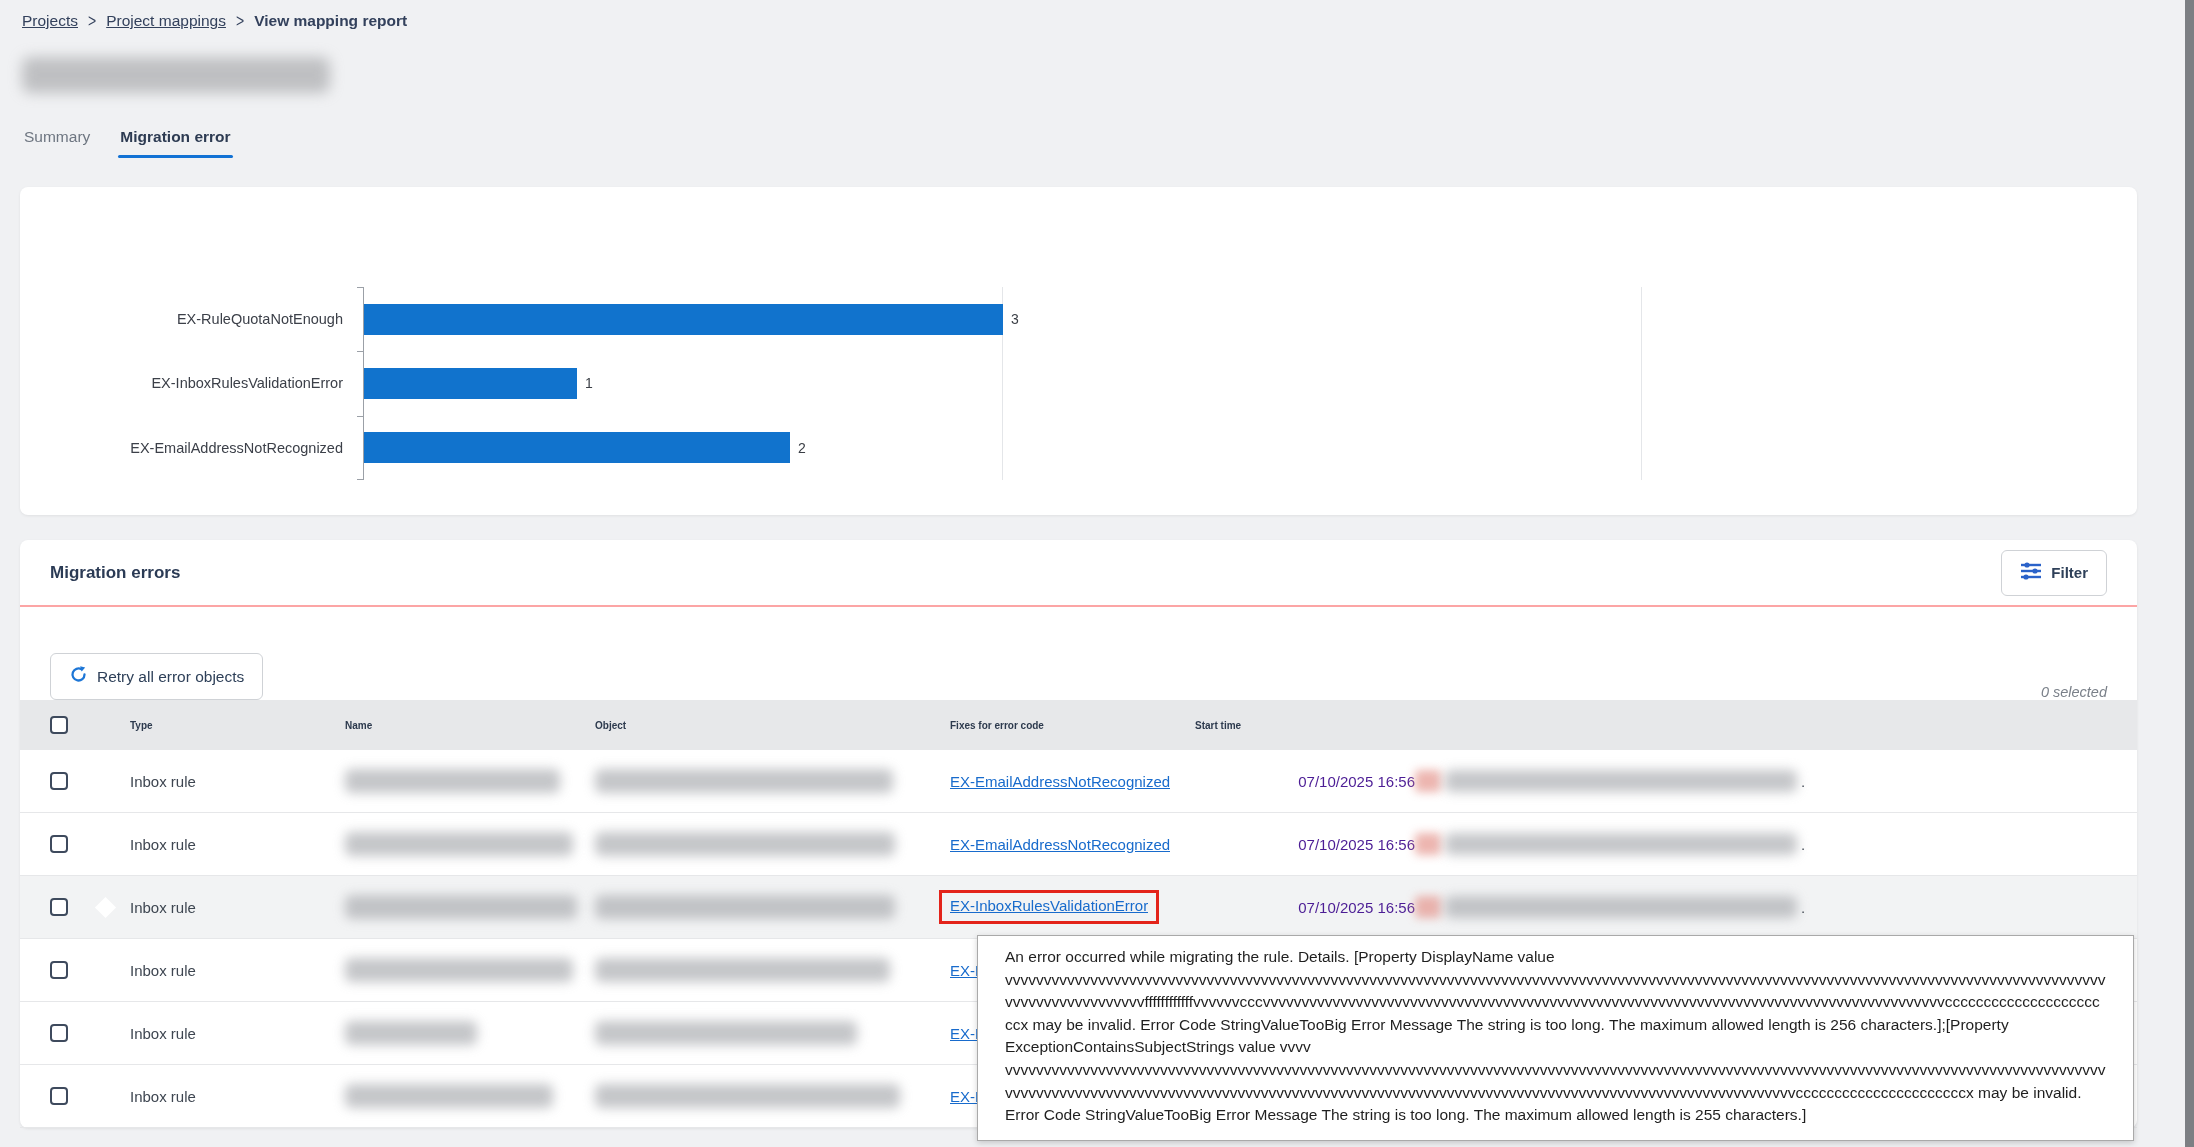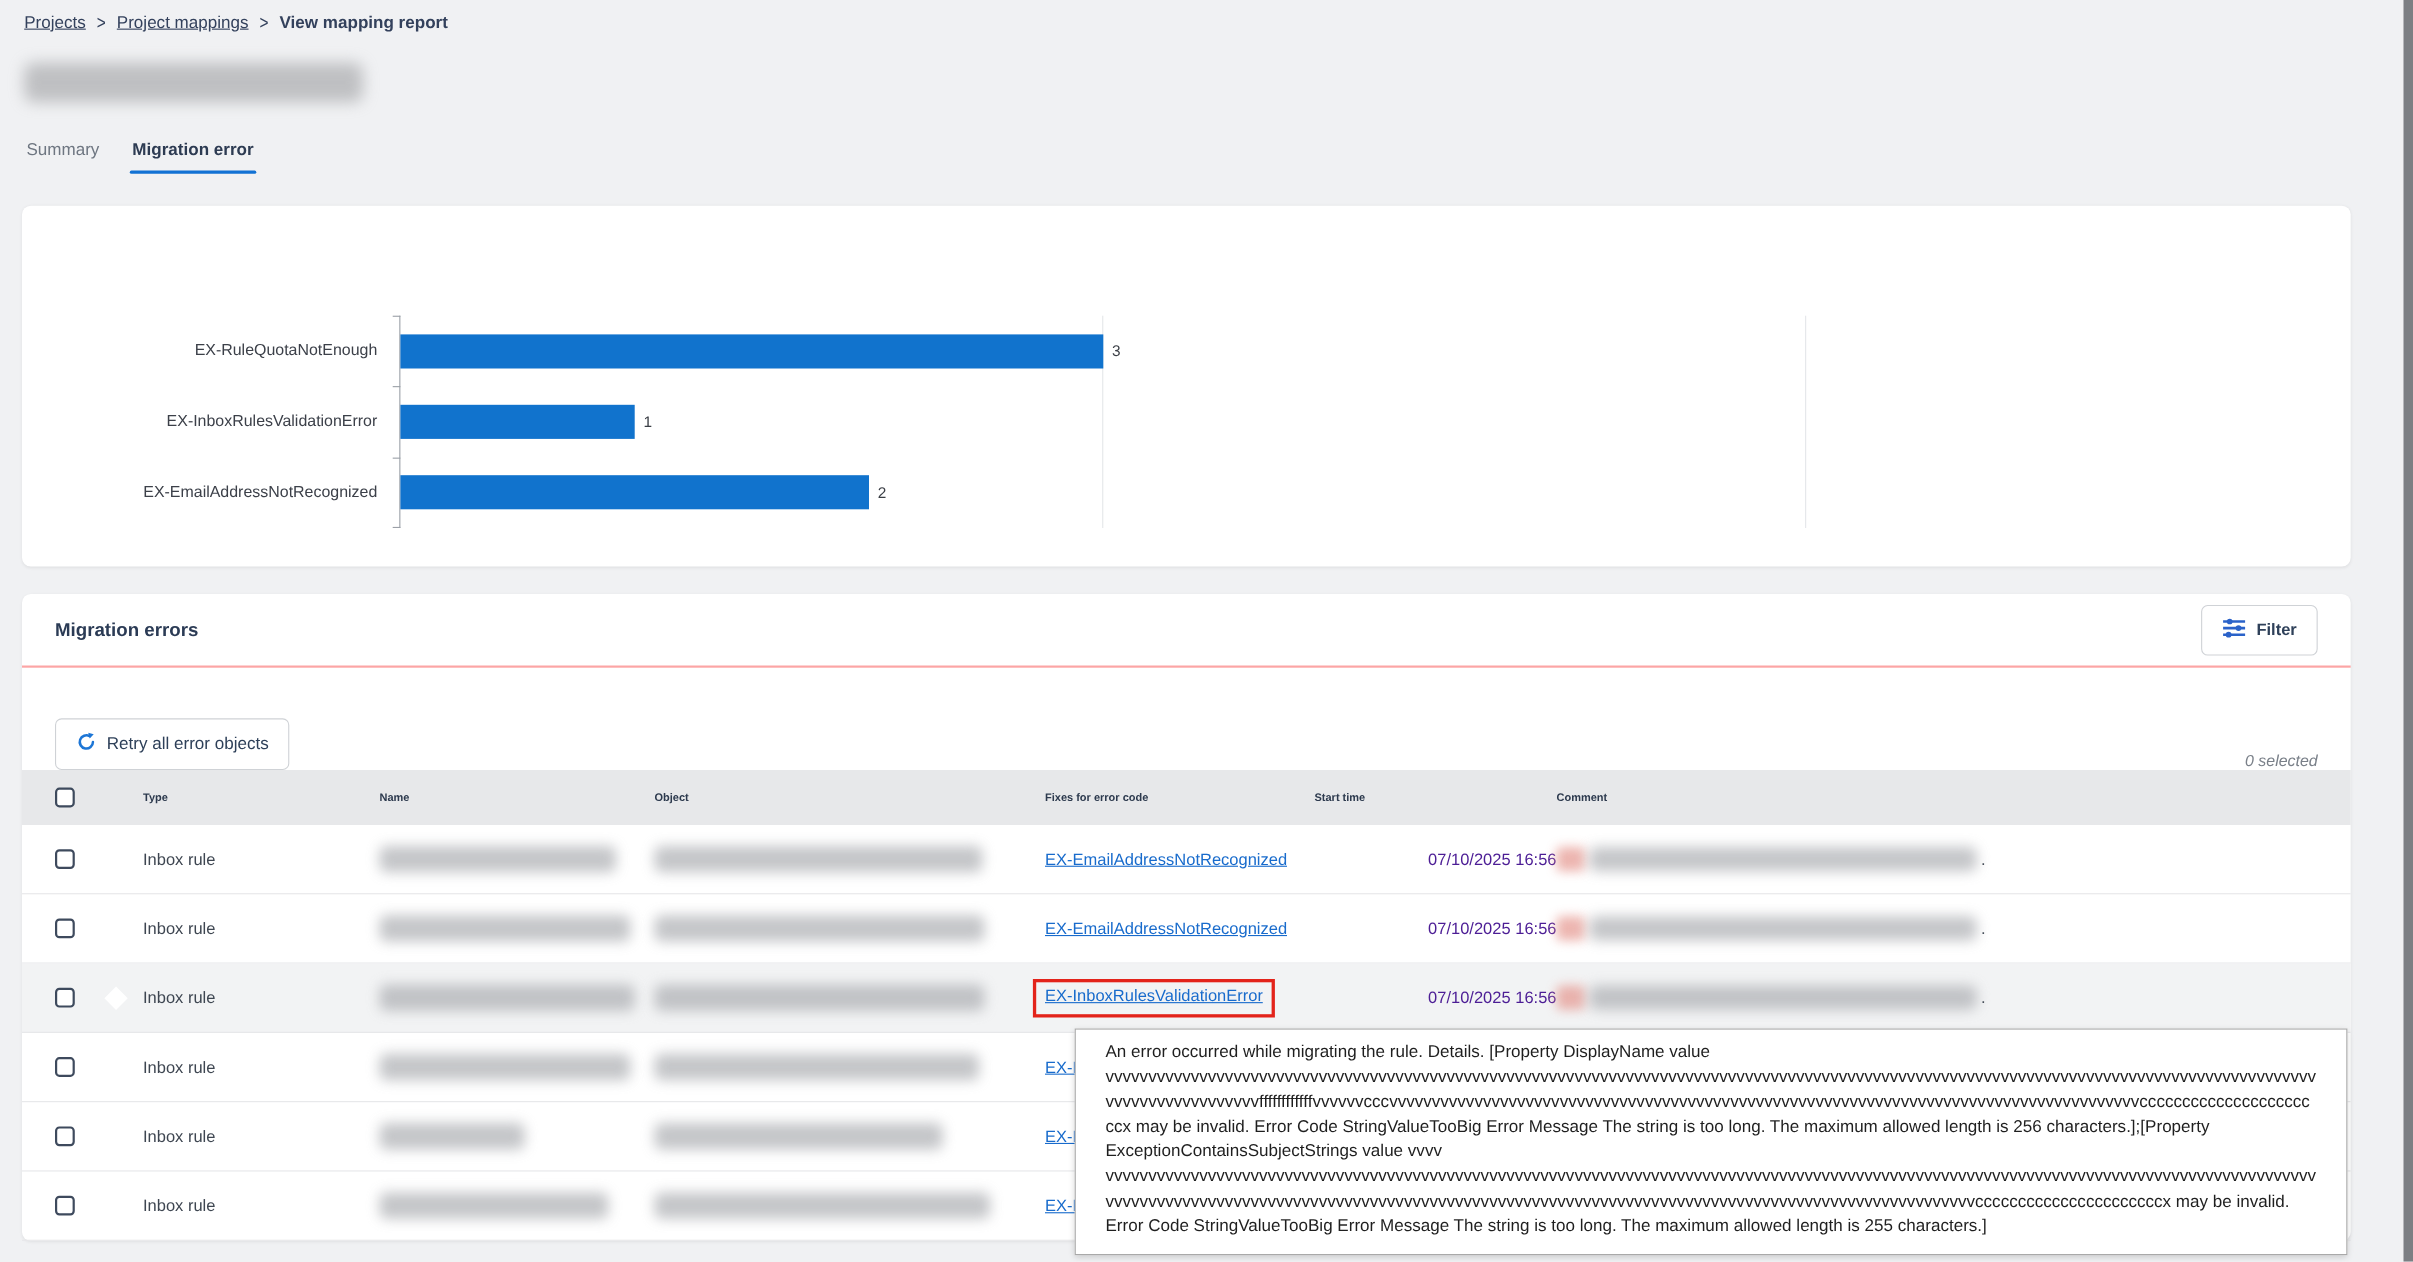--- a/index.html
+++ b/index.html
@@ -7,21 +7,21 @@
   body {
     font-family:"Liberation Sans", sans-serif;
     background:#f0f1f3;
     color:#33415c;
     overflow:hidden;
     position:relative;
   }
   .page { position:absolute; inset:0; }
 
   
-  .breadcrumb { position:absolute; left:22px; top:12px; font-size:15.5px; color:#33415c; display:flex; gap:10px; }
+  .breadcrumb { position:absolute; left:22px; top:12px; font-size:15.5px; color:#33415c; display:flex; align-items:center; gap:10px; }
   .breadcrumb .crumb { text-decoration:underline; cursor:pointer; color:#33415c; }
   .breadcrumb .crumb.current { text-decoration:none; font-weight:700; cursor:default; }
   .breadcrumb .sep { color:#33415c; font-size:14px; transform:scaleY(1.25); }
 
   
   .blur { filter:blur(6px); border-radius:6px; background:#aeb0b4; opacity:.72; }
   .title-blur { position:absolute; left:22px; top:57px; width:308px; height:36px; background:#97989b; opacity:.55; filter:blur(7px); border-radius:8px; }
 
   
   .tabs { position:absolute; left:22px; top:126px; display:flex; gap:26px; font-size:15.5px; }
@@ -176,21 +176,20 @@
 
     <div class="tgrid thead" id="thead">
       <div class="cellc">
         <div class="checkbox"></div>
       </div>
     <div>Type</div>
         <div>Name</div>
         <div>Object</div>
         <div>Fixes for error code</div>
         <div>Start time</div>
-        <div>Comment</div>
       </div>
 
     <div id="tbody">
         <div class="tgrid trow">
           <div class="cellc">
             <div class="checkbox"></div>
           </div>
           <div>Inbox rule</div>
           <div class="cellc">
             <div class="blur name-blur" style="width: 215px;"></div>

